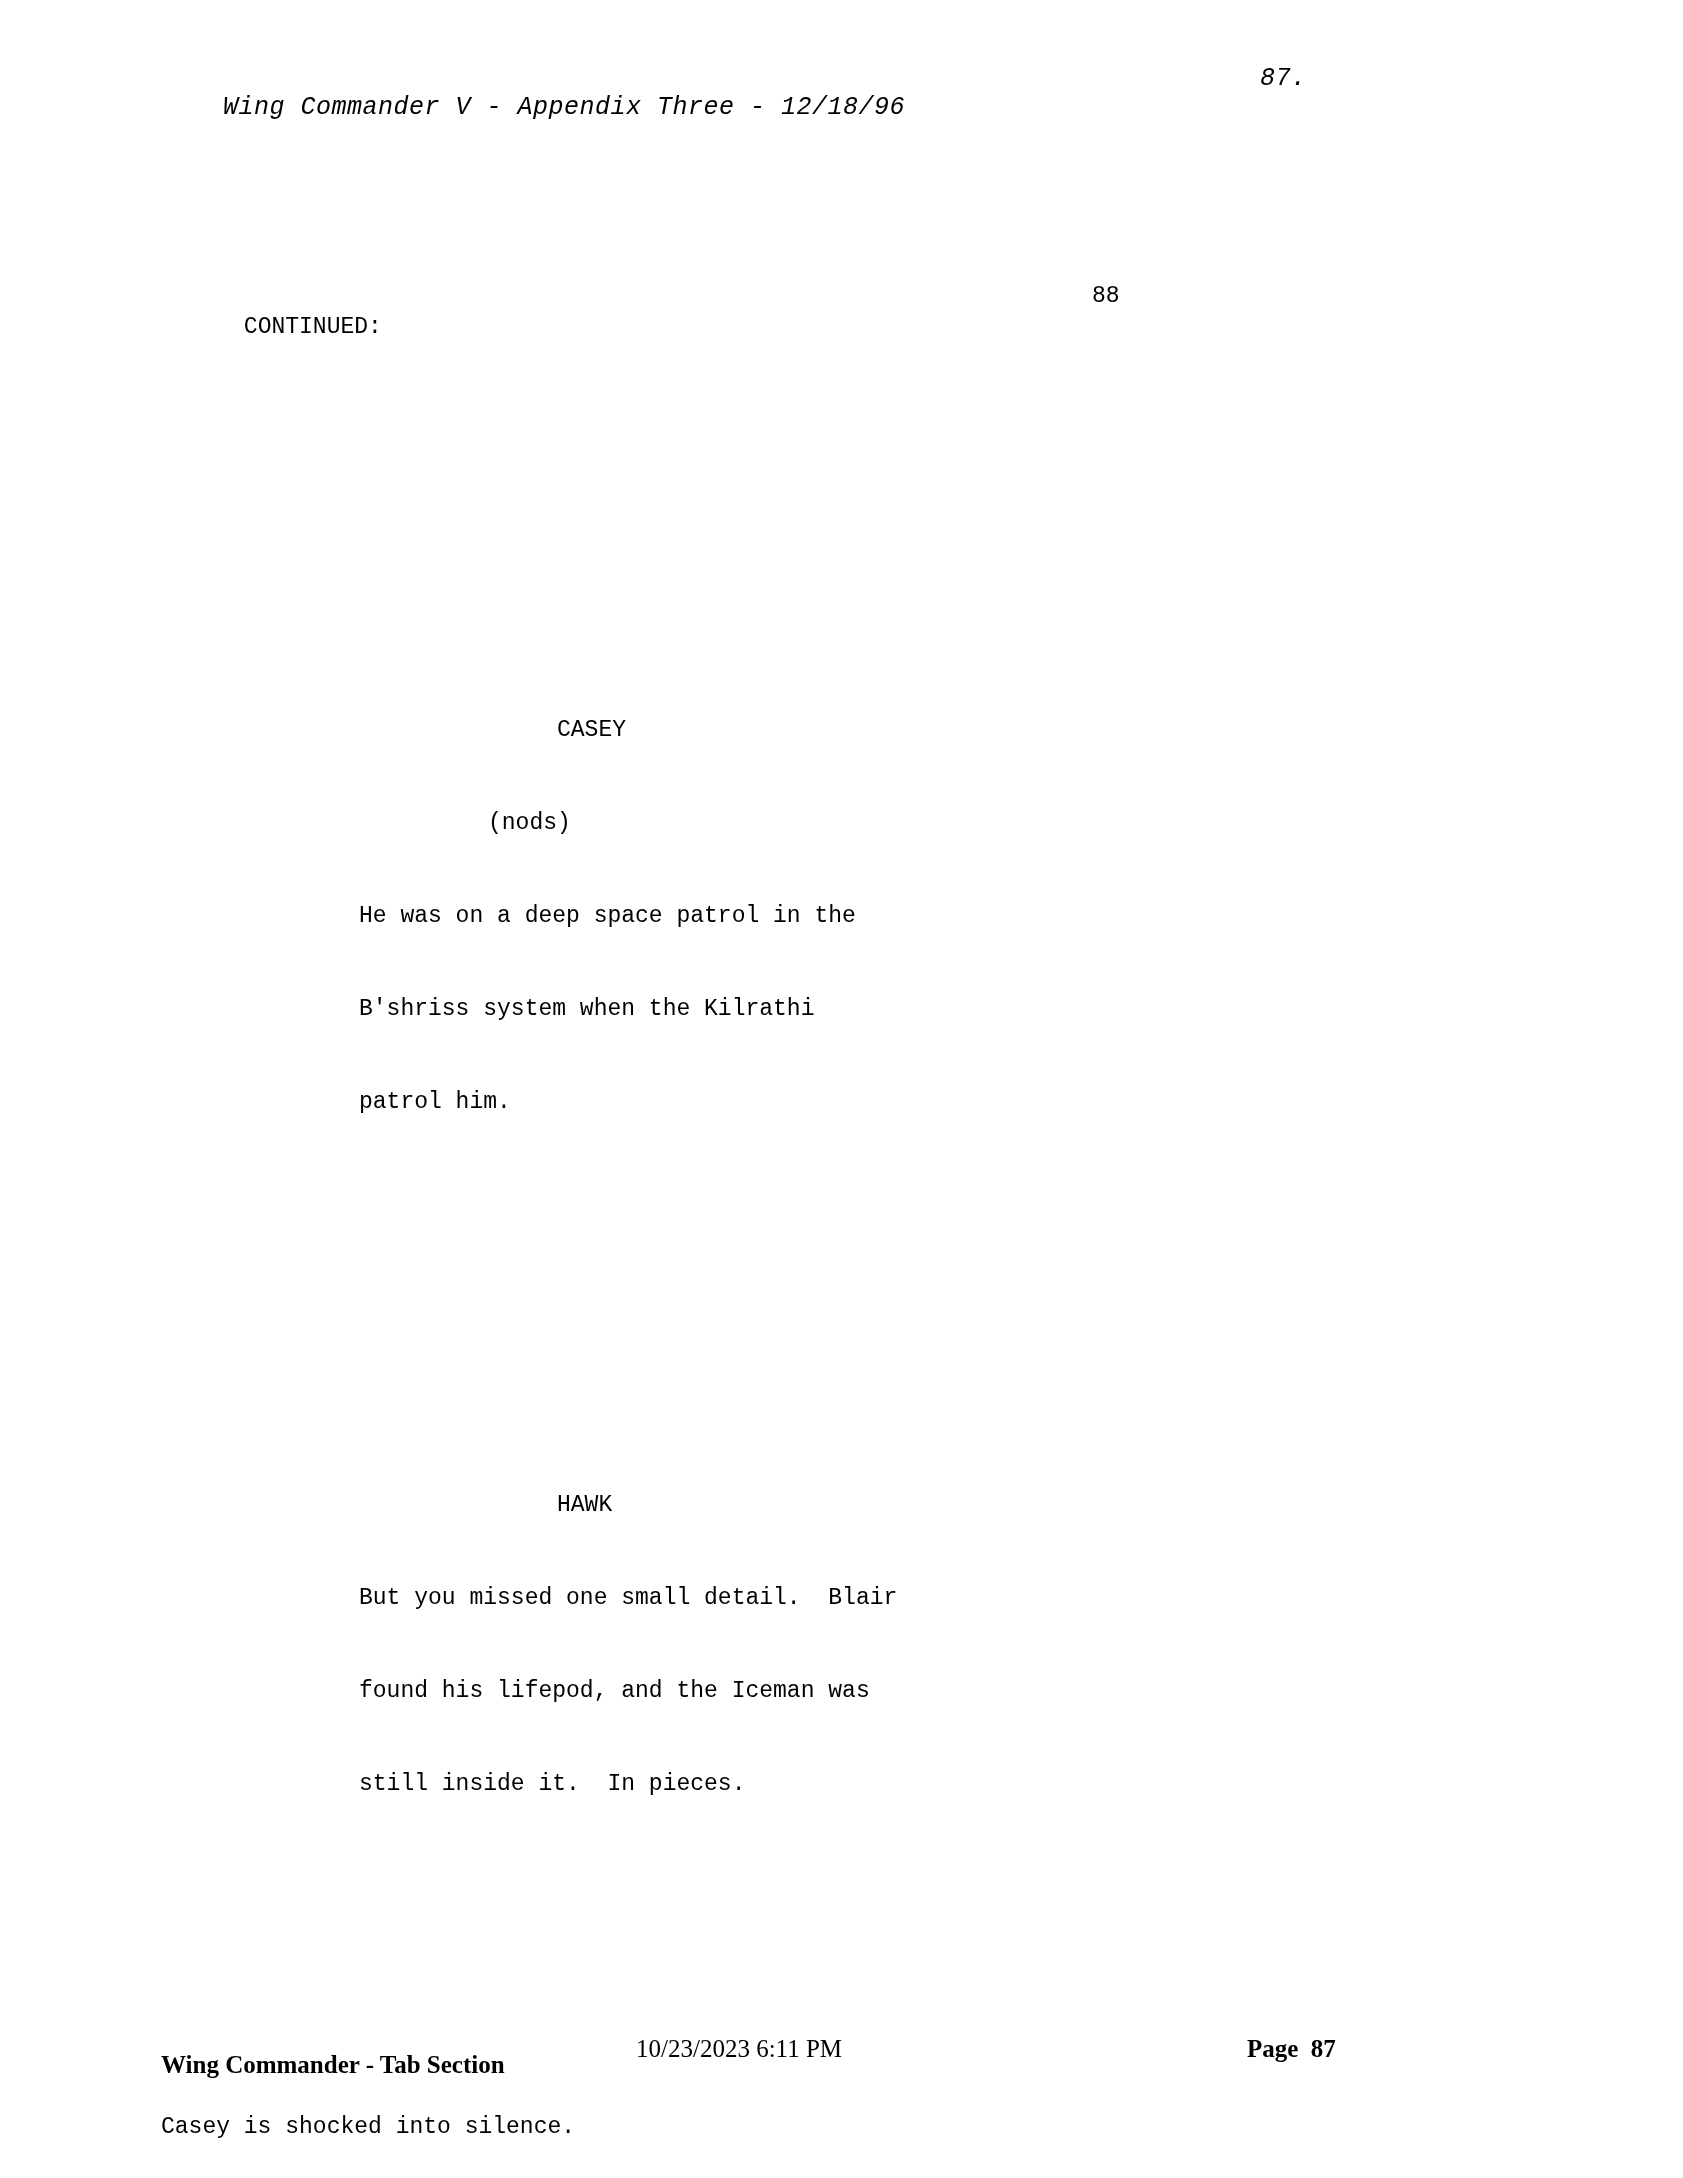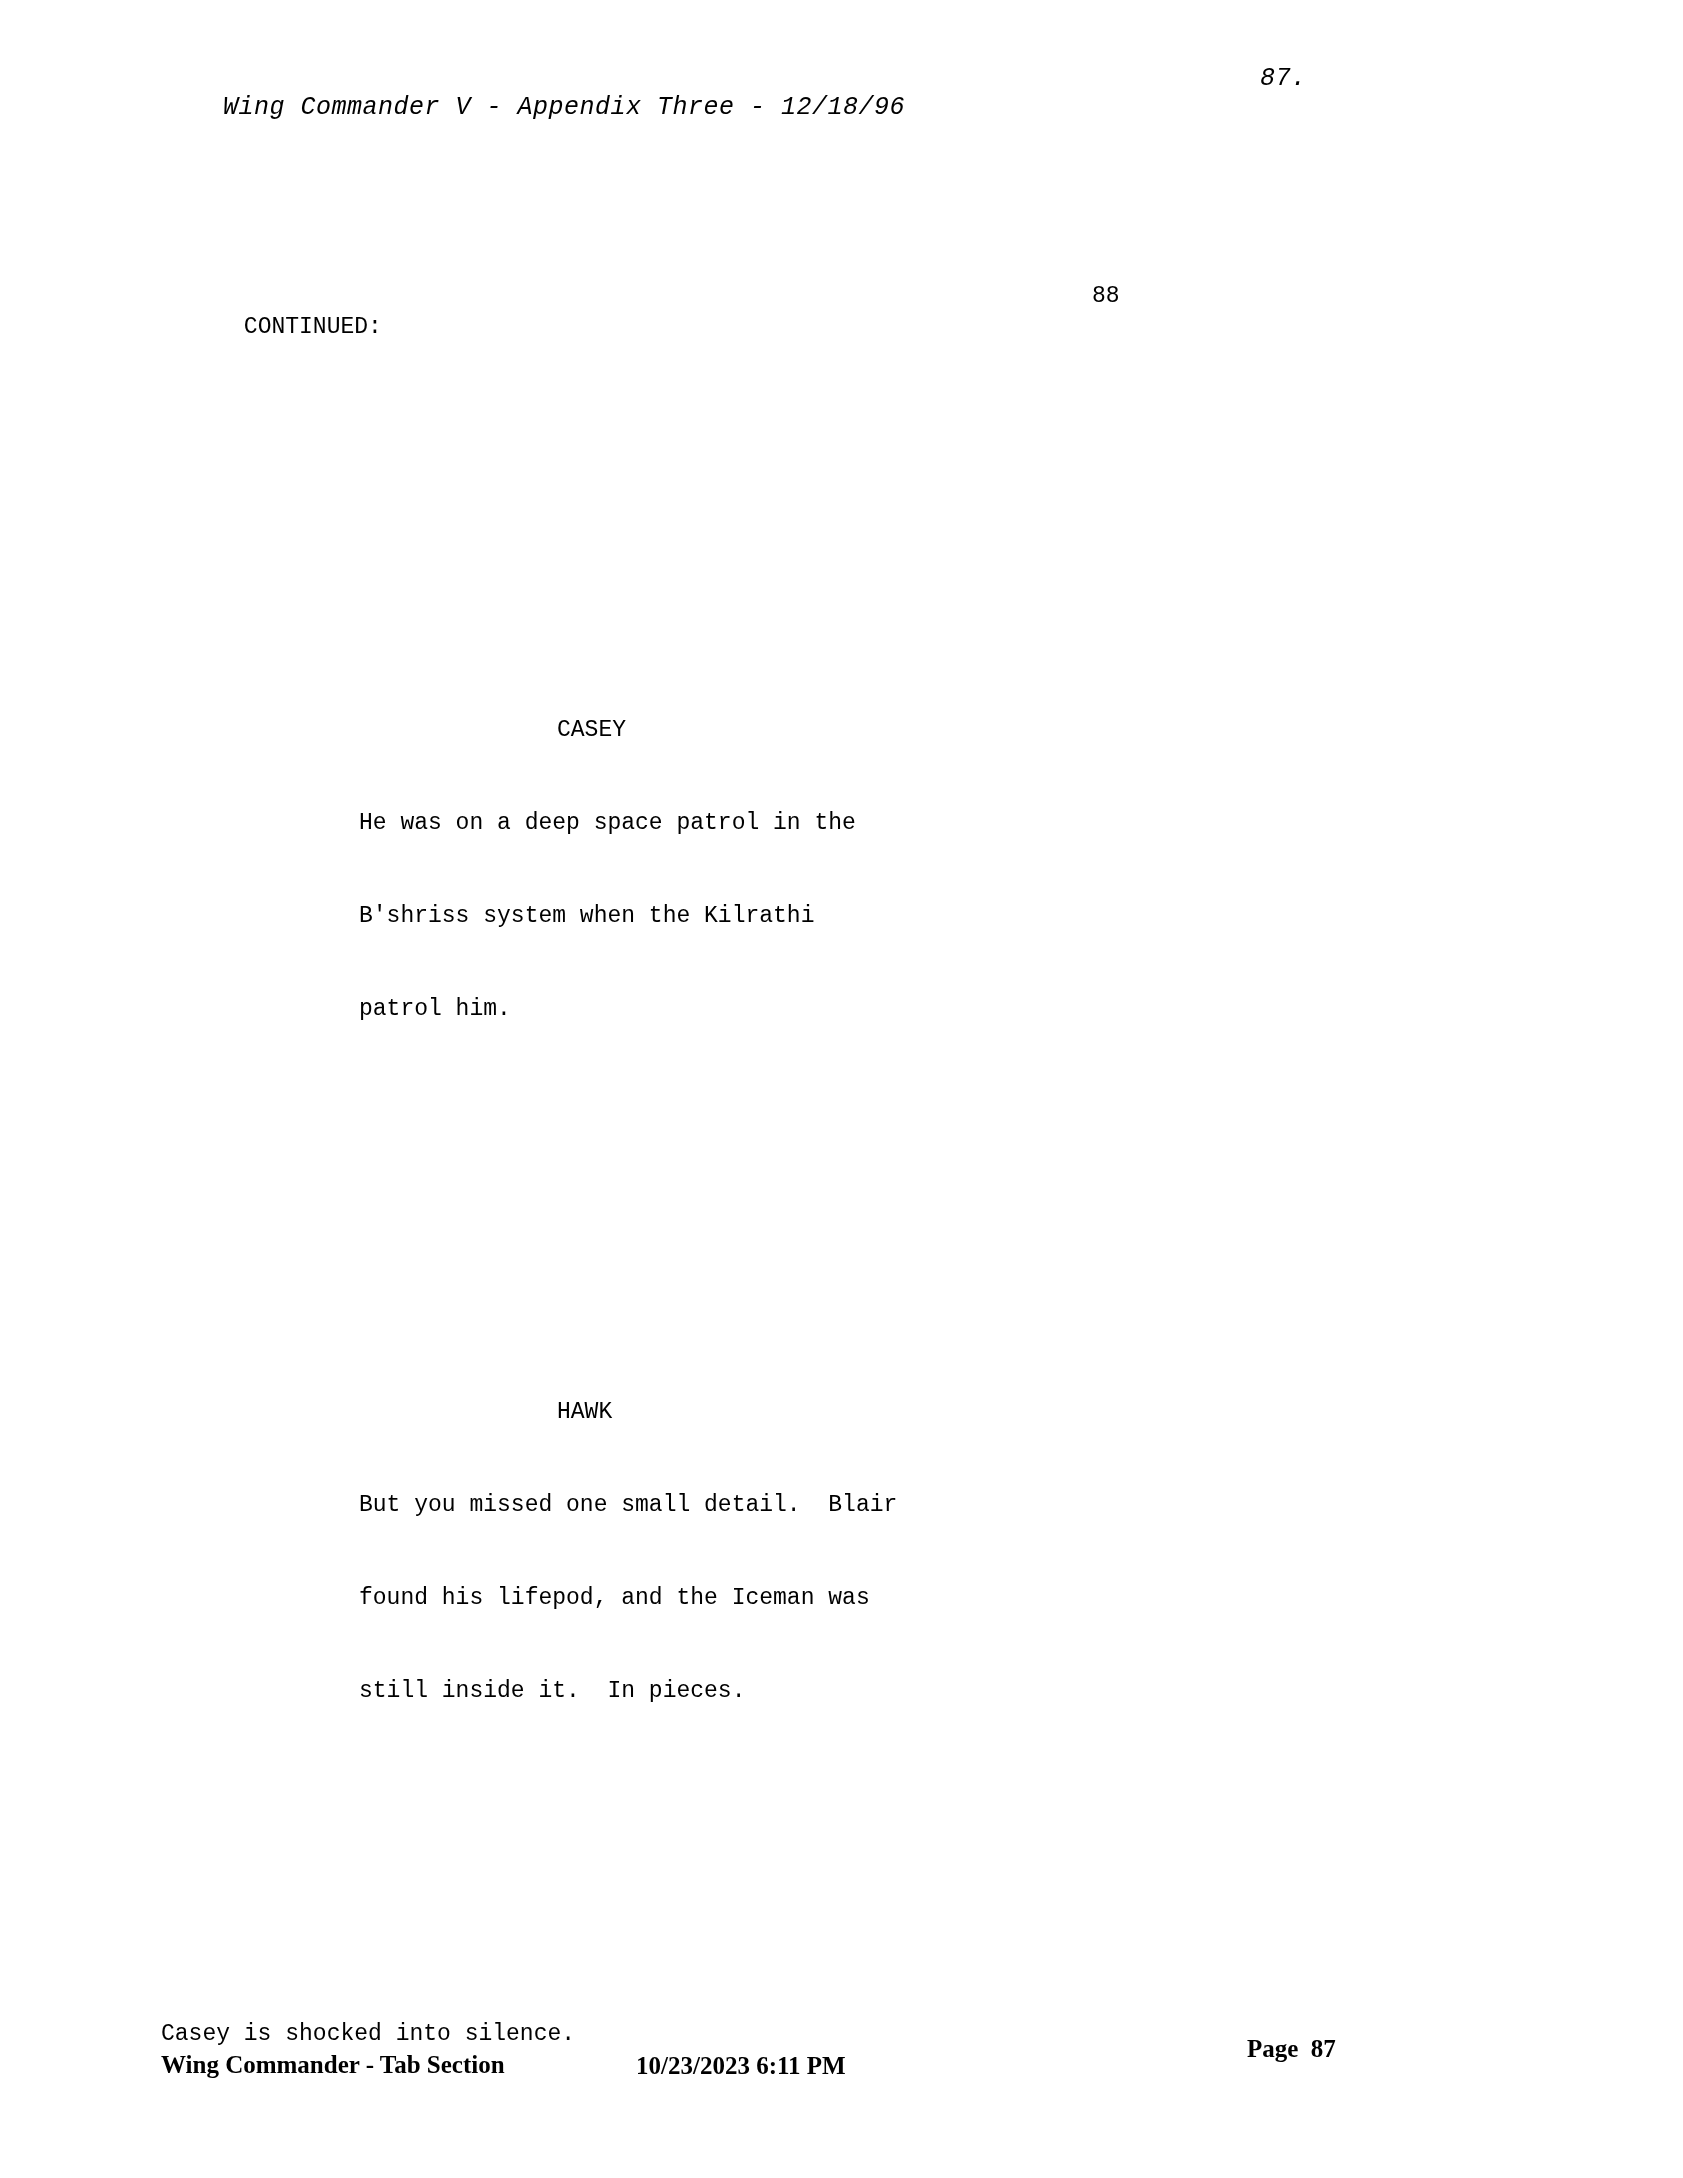--- a/index.html
+++ b/index.html
@@ -96,22 +96,22 @@
   }
   .doc-footer .f-left {
     position: absolute;
     left: 0;
     top: 16px;
     white-space: pre;
   }
   .doc-footer .f-mid {
     position: absolute;
     left: 475px;
-    top: 17px;
-    font-weight: bold;
+    top: 0;
+    font-weight: normal;
     white-space: pre;
   }
   .doc-footer .f-right {
     position: absolute;
     left: 1086px;
     top: 0;
     white-space: pre;
   }
 </style>
 </head>
@@ -129,20 +129,21 @@
     <div class="scene-line">
       <span>CONTINUED:</span>
       <span class="scene-num">88</span>
     </div>
 
     <div class="blank"></div>
 
     
     <div class="dialogue-block">
       <div class="character">CASEY</div>
+      <div class="paren">(nods)</div>
       <div class="speech">He was on a deep space patrol in the</div>
       <div class="speech">B'shriss system when the Kilrathi</div>
       <div class="speech">patrol him.</div>
     </div>
 
     <div class="blank"></div>
 
     
     <div class="dialogue-block">
       <div class="character">HAWK</div>

